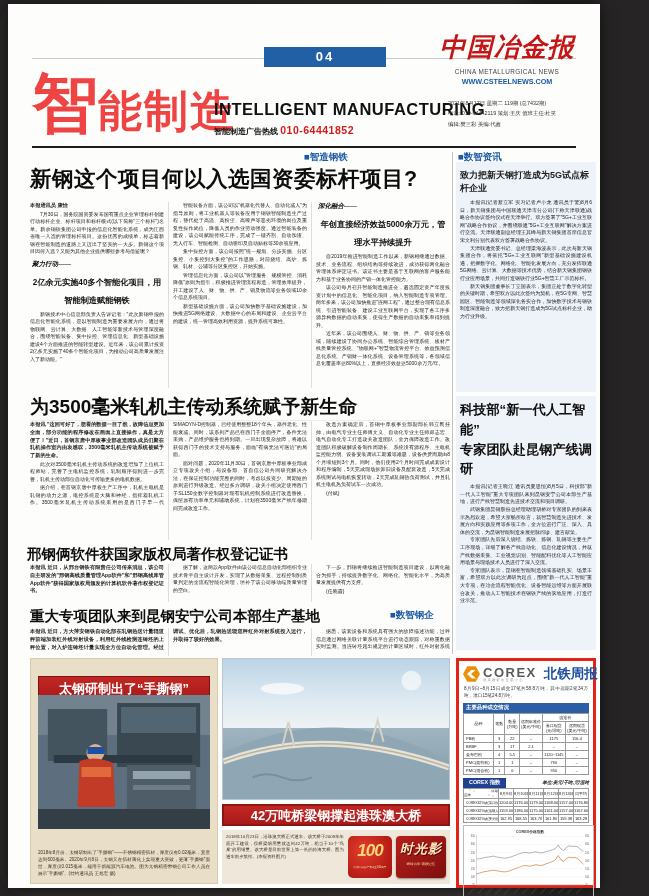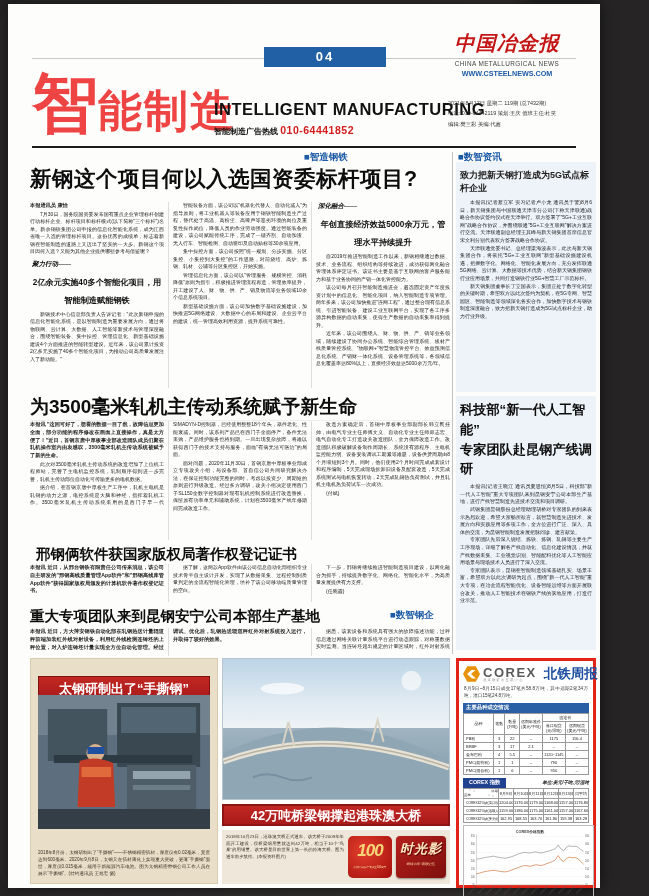--- a/index.html
+++ b/index.html
@@ -5,21 +5,21 @@
   * { margin:0; padding:0; box-sizing:border-box; }
   html,body { width:649px; height:896px; overflow:hidden; background:#262424; font-family:"Liberation Sans",sans-serif; }
   #canvas { position:relative; width:551px; height:896px; background:linear-gradient(90deg,#2a2828 0%,#343130 92%,#232120 100%);border-radius:26px; }
   #paper { position:absolute; left:8px; top:4px; width:592px; height:884px; background:#fdfdfb; box-shadow:0 0 14px rgba(0,0,0,.6); }
   .abs { position:absolute; }
 
   
   .pageline { left:24px; top:54px; width:544px; height:1px; background:#c9c9c9; }
   .pagebox { left:256px; top:43px; width:122px; height:20px; background:#2260a5; color:#fff; font-weight:bold; font-size:13px; text-align:center; line-height:20px; letter-spacing:2px; }
   .brand { right:18px; top:26px; width:150px; text-align:center; }
-  .brand .cn { font-family:"Liberation Serif",serif; font-weight:900; font-style:italic; color:#c41616; font-size:20px; letter-spacing:1px; white-space:nowrap; }
+  .brand .cn { font-family:"Liberation Serif",serif; font-weight:900; font-style:italic; color:#c41616; font-size:26px; letter-spacing:1px; white-space:nowrap; }
   .brand .en { margin-top:3px; font-size:6.4px; color:#444; letter-spacing:.4px; }
   .brand .web { margin-top:2px; font-size:7.2px; font-weight:bold; color:#1b5aa5; }
   .mast-cn { left:24px; top:66px; color:#ef4444; font-weight:900; white-space:nowrap; }
   .mast-cn .big { font-size:66px; line-height:1; }
   .mast-cn .rest { font-size:44px; letter-spacing:2px; }
   .mast-en { left:206px; top:96px; font-family:Liberation Sans, sans-serif; font-weight:bold; font-size:16.5px; color:#111; letter-spacing:.5px; }
   .hotline { left:206px; top:120px; font-size:8px; font-weight:bold; color:#111; }
   .hotline b { color:#d31c1c; font-size:10.5px; letter-spacing:.5px; }
   .issue { left:440px; top:94px; width:148px; font-size:5.4px; color:#333; line-height:1.9; }
   .mastrule { left:24px; top:142px; width:544px; height:2.4px; background:#1c1c1c; }
@@ -134,21 +134,21 @@
   <div class="abs hl2" style="left:22px; top:390px; width:420px;">为3500毫米轧机主传动系统赋予新生命</div>
   <div class="abs cols3 body-txt" style="left:22px; top:416px; width:420px; height:120px; border-top:.5px solid #eee;">
         <p class="by">本报讯 "这回可好了，想看的数据一目了然，故障信息更加全面，部分功能的程序修改在画面上直接操作，真是太方便了！"近日，首钢京唐中厚板事业部改造团队成员们聚在轧机操作室内由衷感叹，3500毫米轧机主传动系统被赋予了新的生命。</p>
         <p>此次对3500毫米轧机主传动系统的改造增加了上位机工程师站，完善了主电机监控系统，轧制顺序得到进一步完善，轧机主传动部位自动化可传输更多的电机数据。</p>
         <p>据介绍，在首钢京唐中厚板生产工序中，轧机主电机是轧钢的动力之源，电控系统是大脑和神经，指挥着轧机工作。3500毫米轧机主传动系统采用的是西门子早一代SIMADYN-D控制器，已经使用整整18个年头，器件老化、性能衰减。同时，该系列产品已在西门子全面停产，备件无法采购，产品维护服务也将到期。一旦出现复杂故障，将难以获得西门子的技术支持与服务，面临"有病无法可医治"的局面。</p>
         <p>面对问题，2020年11月30日，首钢京唐中厚板事业部成立专项攻关小组，与设备部、首自信公司共同研究解决办法，在保证控制功能完整的同时，考虑以投资少、周期短的原则进行升级改造。经过多方调研，攻关小组决定使用西门子SL150全数字控制器对现有轧机控制系统进行改造替换，保留原有功率单元和辅助系统，计划在3500毫米产线年修期间完成改造工作。</p>
         <p>改造方案确定后，首钢中厚板事业部副部长韩立民挂帅，由电气专业主任师傅文义、自动化专业主任师郑志宏、电气自动化专工打造攻关改造团队，全力保障改造工作。改造团队积极破解设备制作周期长、系统没有源程序、主电机监控能力弱、设备安装调试工期紧等难题，设备供货周期由8个月缩短到3个月。同时，他们使用2个月时间完成成套设计和程序编制，5天完成现场拆卸旧设备及配套改造，5天完成系统测试与电机恢复转动，2天完成轧钢热负荷测试，并且轧机主电机热负荷试车一次成功。</p>
         <p class="endname">(付斌)</p>
       </div>
 
-  <div class="abs hl3" style="left:28px; top:541px; width:420px;">邢钢俩软件获国家版权局著作权登记证书</div>
+  <div class="abs hl3" style="left:19px; top:541px; width:420px;">邢钢俩软件获国家版权局著作权登记证书</div>
   <div class="abs cols3 body-txt" style="left:22px; top:560px; width:420px; height:38px;">
         <p class="by">本报讯 近日，从邢台钢铁有限责任公司传来消息，该公司自主研发的"邢钢高线质量管理App软件"和"邢钢高线库管App软件"获得国家版权局颁发的计算机软件著作权登记证书。</p>
         <p>据了解，这两款App软件由该公司信息自动化部组织专业技术骨干自主设计开发，实现了从数据采集、过程控制到质量判定的全流程智能化管理，填补了该公司移动端质量管理的空白。</p>
         <p>下一步，邢钢将继续推进智能制造项目建设，以两化融合为抓手，持续提升数字化、网络化、智能化水平，为高质量发展提供有力支撑。</p>
         <p class="endname">(任晓霞)</p>
       </div>
 
   <div class="abs hl3" style="left:22px; top:603px;">重大专项团队来到昆钢安宁公司本部生产基地</div>
   <div class="abs tag" style="left:382px; top:605px;">■数智钢企</div>
   <div class="abs cols3 body-txt" style="left:22px; top:624px; width:420px; height:28px;">

